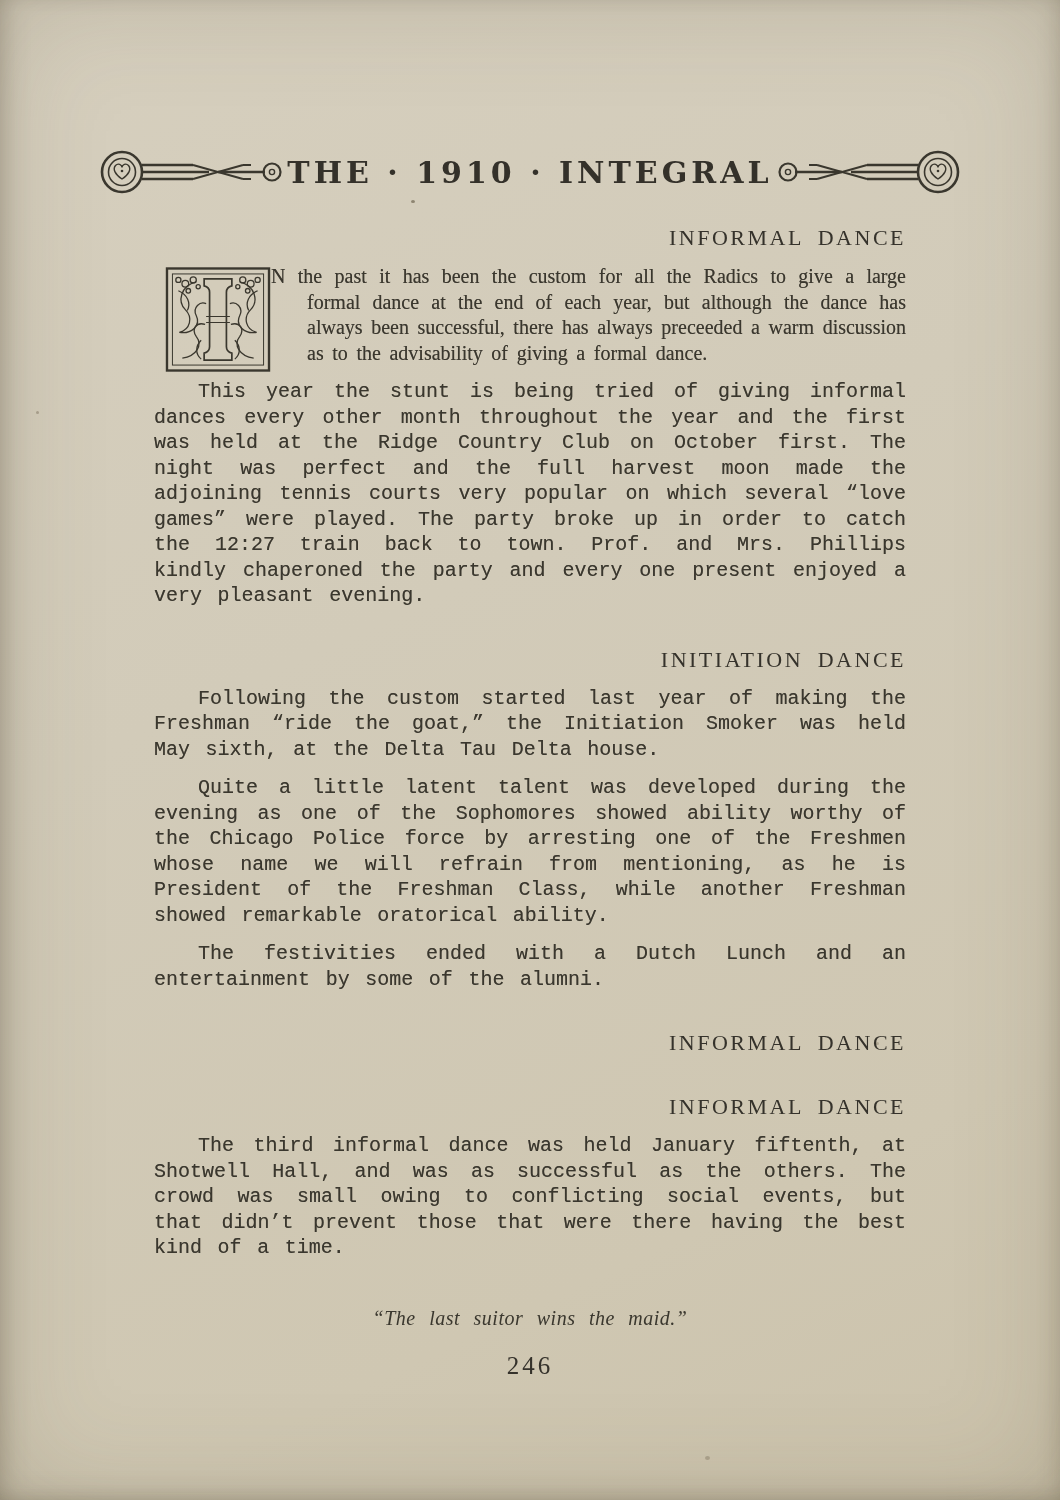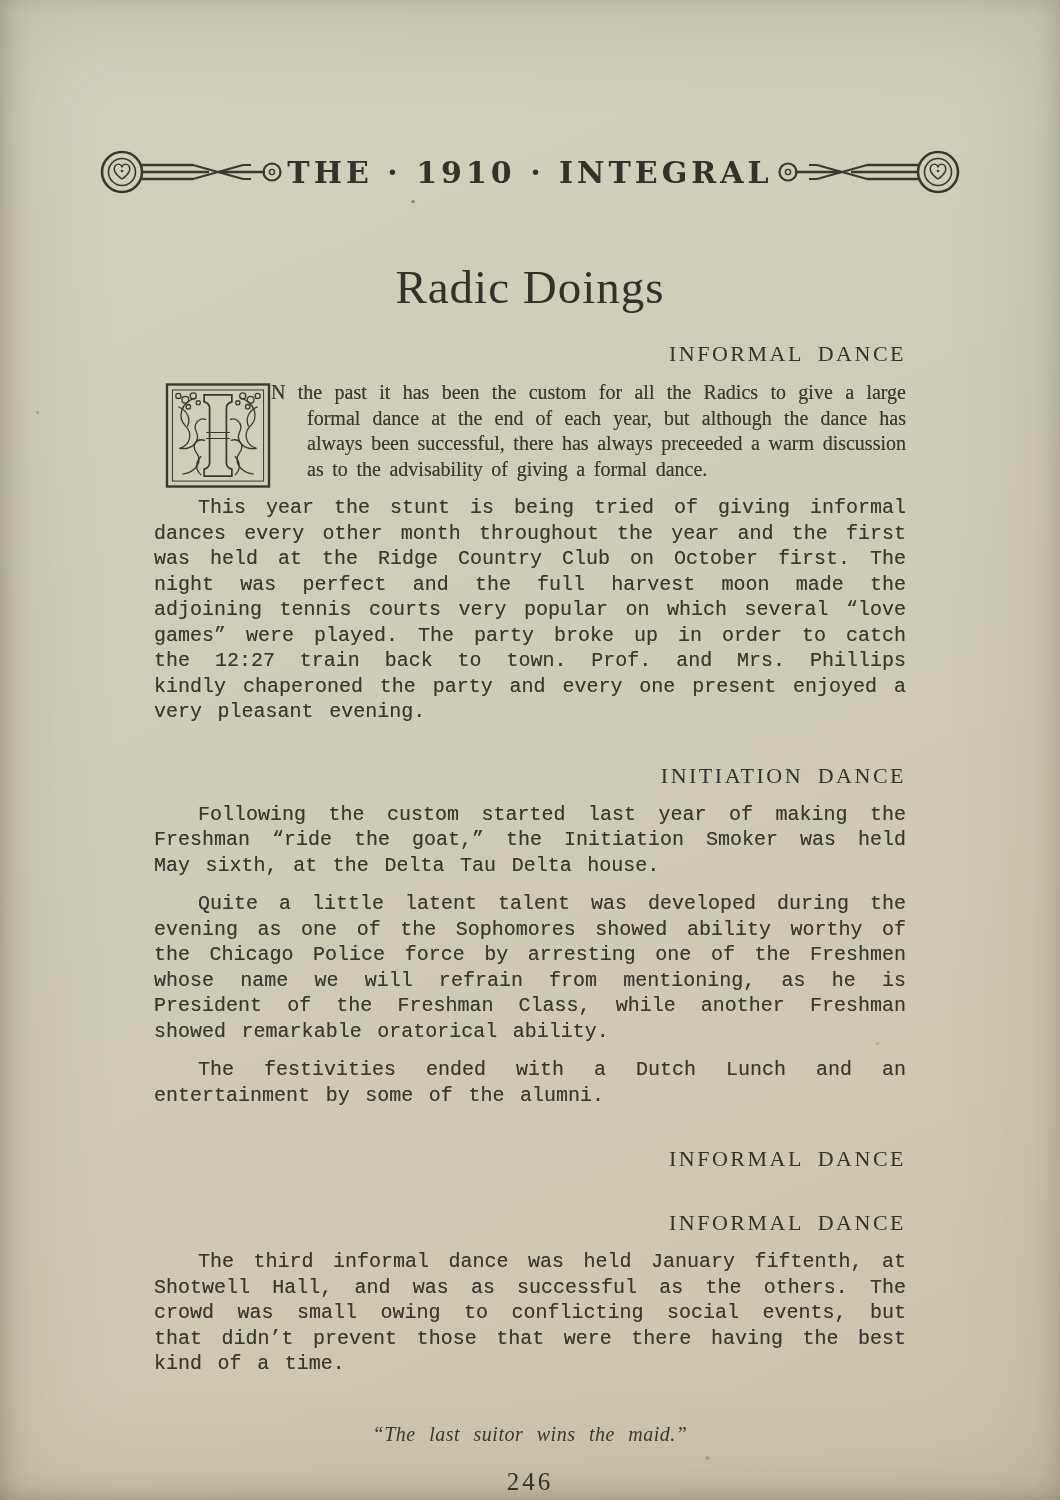--- a/index.html
+++ b/index.html
@@ -120,21 +120,20 @@
         <path d="M146,19 H154 M146,33 H154" stroke-width="2"></path>
         <path d="M121,26 H168" stroke-width="2.3"></path>
         <circle cx="175" cy="26" r="8.5" stroke-width="2.2"></circle>
         <circle cx="175" cy="26" r="2.6" stroke-width="1.4"></circle>
       </g>
     </svg>
   </header>
 
   <main class="content">
 
-    <h2 class="page-title">Radic Doings</h2>
 
     <section>
       <h3 class="section-heading first">INFORMAL DANCE</h3>
       <p class="para dropcap-para">
         <span class="dropcap">
           <svg viewBox="0 0 106 106" aria-hidden="true">
             <g fill="none" stroke="#3a372e">
               <rect x="1.5" y="1.5" width="103" height="103" stroke-width="2.4"></rect>
               <rect x="7" y="7" width="92" height="92" stroke-width="1"></rect>
               <g id="swirl" stroke-width="1.3">

